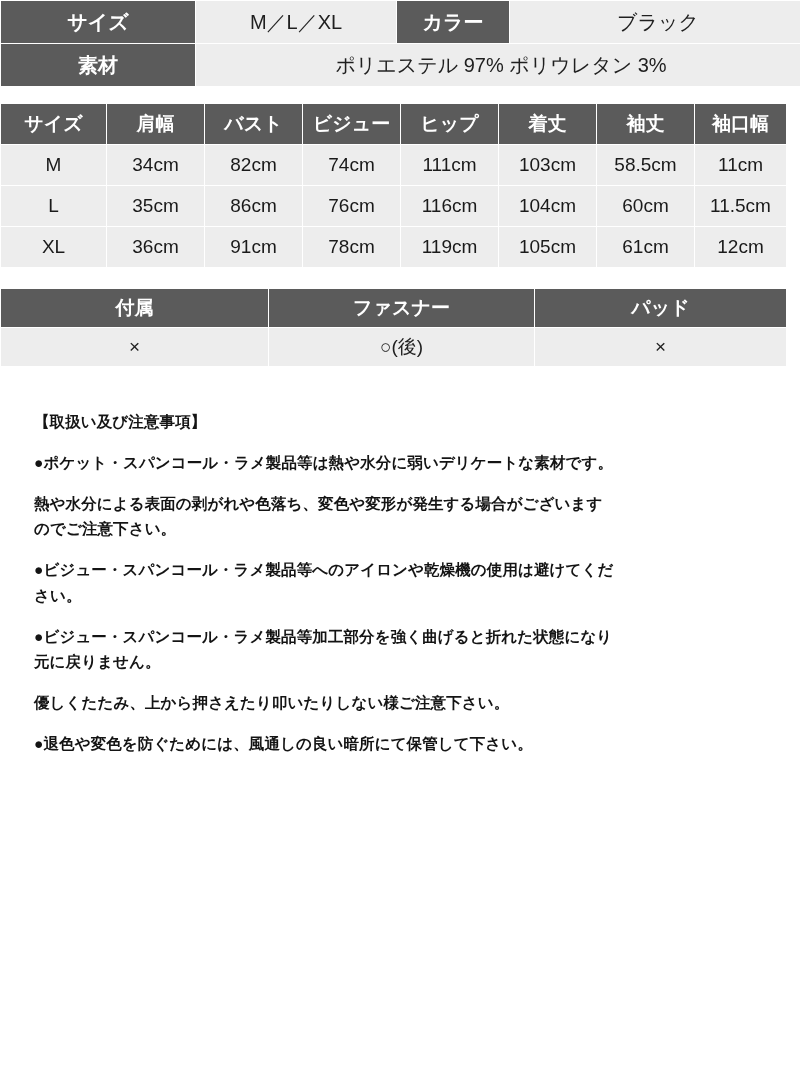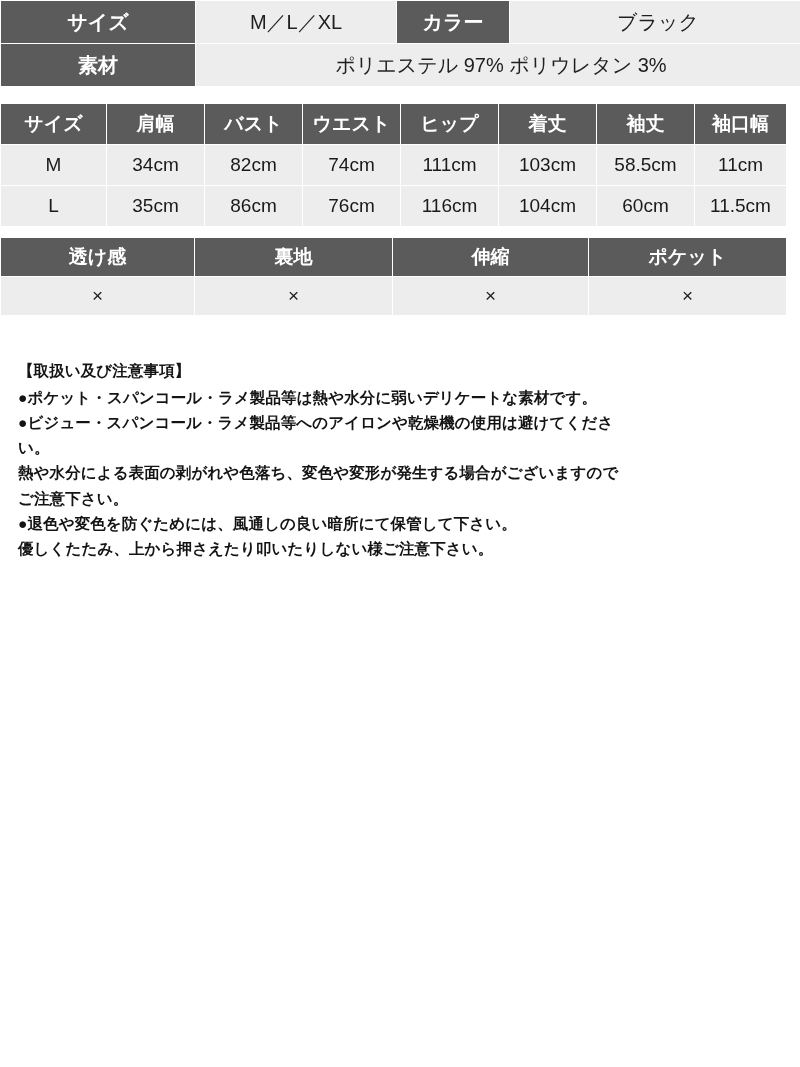--- a/index.html
+++ b/index.html
@@ -75,21 +75,21 @@
   
   .notes {
     margin: 42px 18px 0 18px;
     font-size: 15.5px;
     line-height: 1.62;
     color: #141414;
     font-weight: bold;
     letter-spacing: 0.1px;
   }
   .notes .title { margin-bottom: 2px; }
-  .notes p { margin: 0; }
+  .notes p { margin: 16px; }
 </style>
 </head>
 <body>
 
 <div class="page">
 
   <table class="spec-table">
     <tbody>
       <tr>
         <td class="hdr" style="width:190px">サイズ</td>
@@ -113,21 +113,21 @@
       <col style="width:98px">
         <col style="width:98px">
         <col style="width:98px">
         <col style="width:92px">
     </colgroup>
     <thead>
       <tr>
         <td>サイズ</td>
         <td>肩幅</td>
         <td>バスト</td>
-        <td>ウエスト</td>
+        <td>ビジュー</td>
         <td>ヒップ</td>
         <td>着丈</td>
         <td>袖丈</td>
         <td>袖口幅</td>
       </tr>
     </thead>
     <tbody>
       <tr>
         <td>M</td>
         <td>34cm</td>
@@ -141,49 +141,57 @@
       <tr>
         <td>L</td>
         <td>35cm</td>
         <td>86cm</td>
         <td>76cm</td>
         <td>116cm</td>
         <td>104cm</td>
         <td>60cm</td>
         <td>11.5cm</td>
       </tr>
+      <tr>
+        <td>XL</td>
+        <td>36cm</td>
+        <td>91cm</td>
+        <td>78cm</td>
+        <td>119cm</td>
+        <td>105cm</td>
+        <td>61cm</td>
+        <td>12cm</td>
+      </tr>
     </tbody>
   </table>
 
-
-  <table class="attr-table" style="margin-top:10px">
+  <table class="attr-table">
     <colgroup>
-        <col style="width:194px">
-        <col style="width:198px">
-        <col style="width:196px">
-        <col style="width:198px">
+        <col style="width:268px">
+        <col style="width:266px">
+        <col style="width:252px">
       </colgroup>
     <tbody>
       <tr>
-        <td class="hdr">透け感</td>
-        <td class="hdr">裏地</td>
-        <td class="hdr">伸縮</td>
-        <td class="hdr">ポケット</td>
+        <td class="hdr">付属</td>
+        <td class="hdr">ファスナー</td>
+        <td class="hdr">パッド</td>
       </tr>
       <tr>
         <td class="val">×</td>
-        <td class="val">×</td>
-        <td class="val">×</td>
+        <td class="val">○(後)</td>
         <td class="val">×</td>
       </tr>
     </tbody>
   </table>
 
+
   <div class="notes">
     <p class="title">【取扱い及び注意事項】</p>
     <p>●ポケット・スパンコール・ラメ製品等は熱や水分に弱いデリケートな素材です。</p>
+    <p>熱や水分による表面の剥がれや色落ち、変色や変形が発生する場合がございますのでご注意下さい。</p>
     <p>●ビジュー・スパンコール・ラメ製品等へのアイロンや乾燥機の使用は避けてください。</p>
-    <p>熱や水分による表面の剥がれや色落ち、変色や変形が発生する場合がございますのでご注意下さい。</p>
+    <p>●ビジュー・スパンコール・ラメ製品等加工部分を強く曲げると折れた状態になり元に戻りません。</p>
+    <p>優しくたたみ、上から押さえたり叩いたりしない様ご注意下さい。</p>
     <p>●退色や変色を防ぐためには、風通しの良い暗所にて保管して下さい。</p>
-    <p>優しくたたみ、上から押さえたり叩いたりしない様ご注意下さい。</p>
   </div>
 
 </div>
 
 </body></html>

